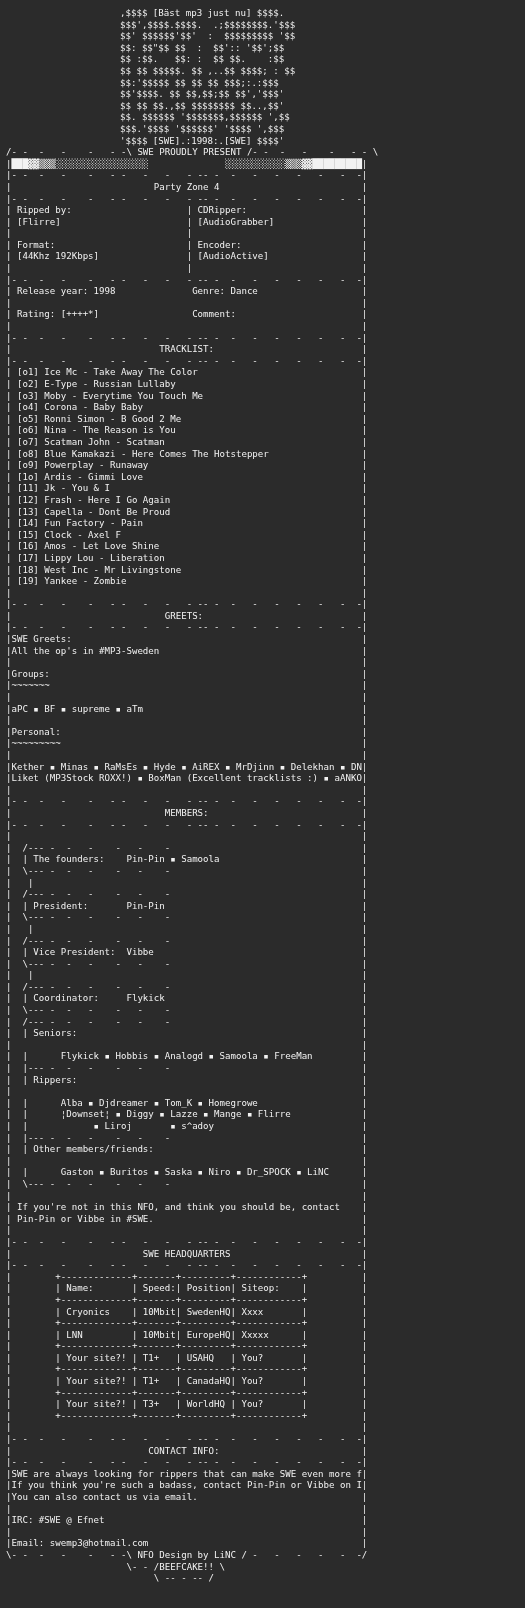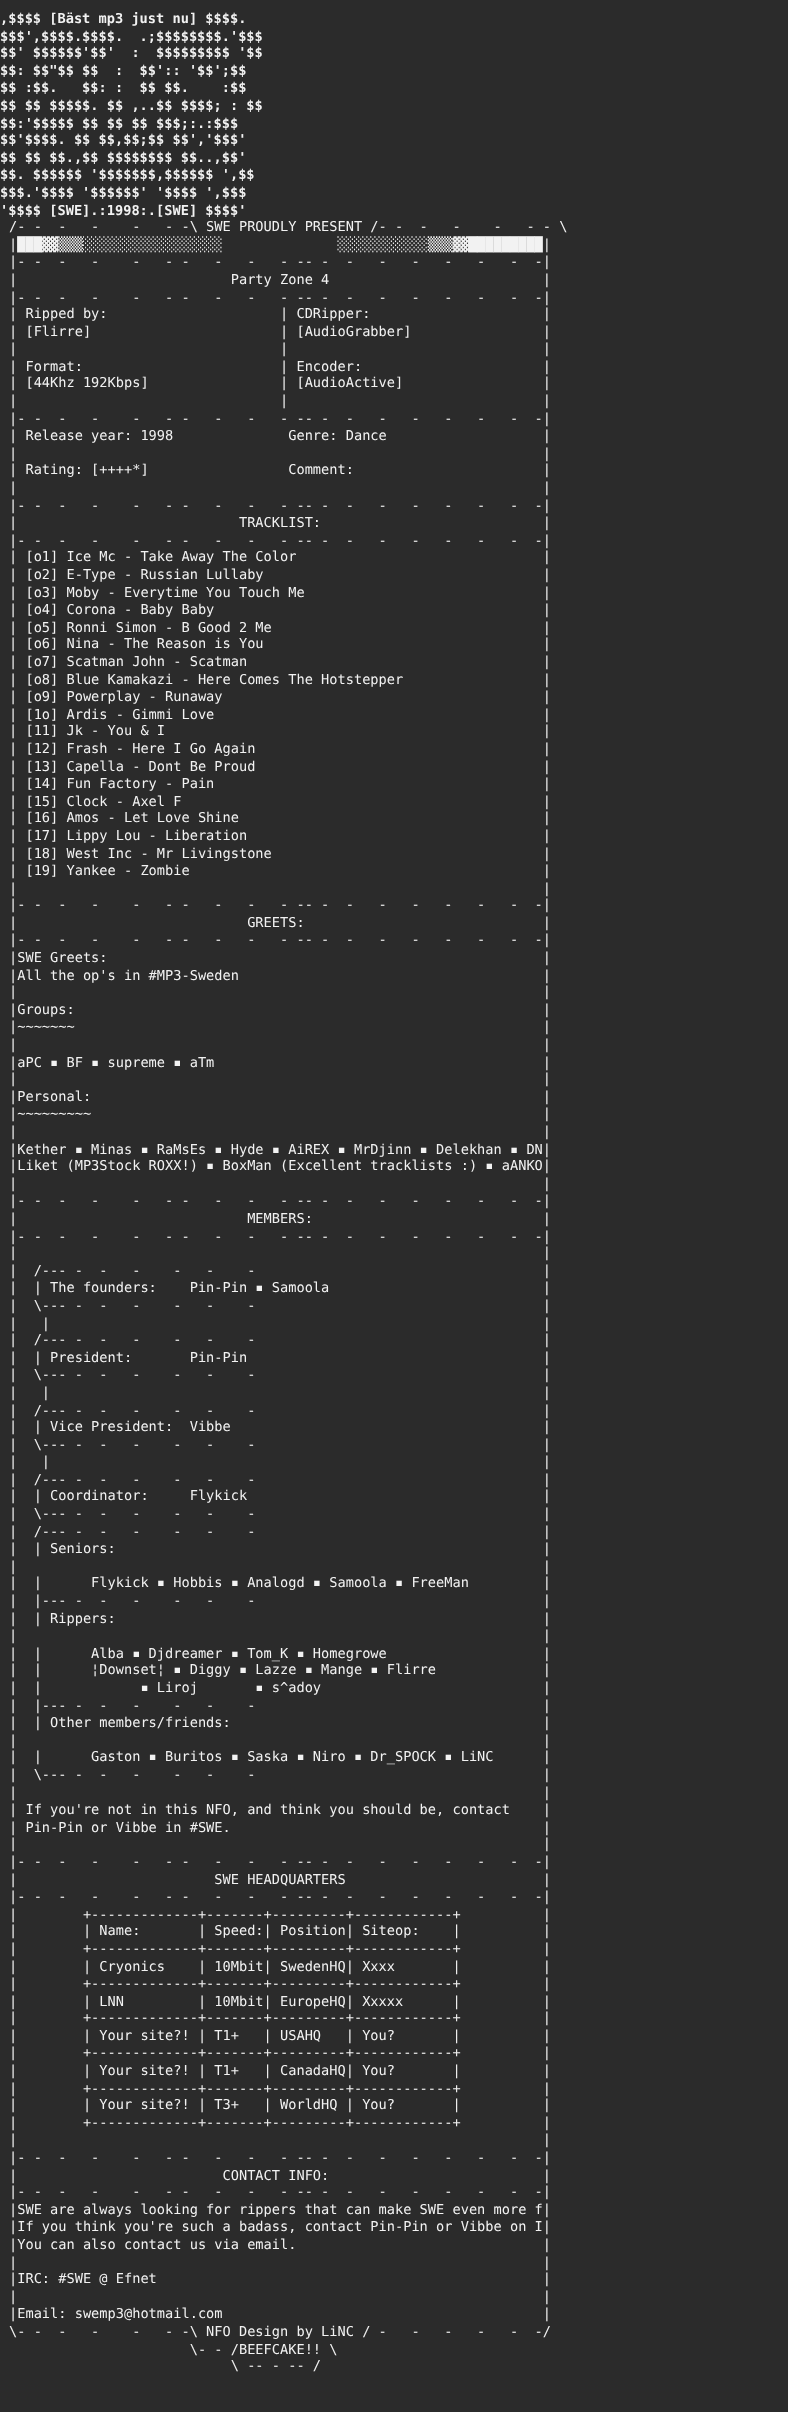--- a/index.html
+++ b/index.html
@@ -28,21 +28,21 @@
     letter-spacing: 0px;
     color: #f2f2f2;
     background: transparent;
     white-space: pre;
     text-align: left;
   }
   pre.logo {
     font-size: 9.1px;
     line-height: 11.6px;
     padding-top: 8px;
-    font-weight: bold;
+    padding-left: 120px;
   }
   pre.body {
     padding-left: 6px;
   }
 </style>
 </head>
 <body>
 
 <div id="nfo">
 

